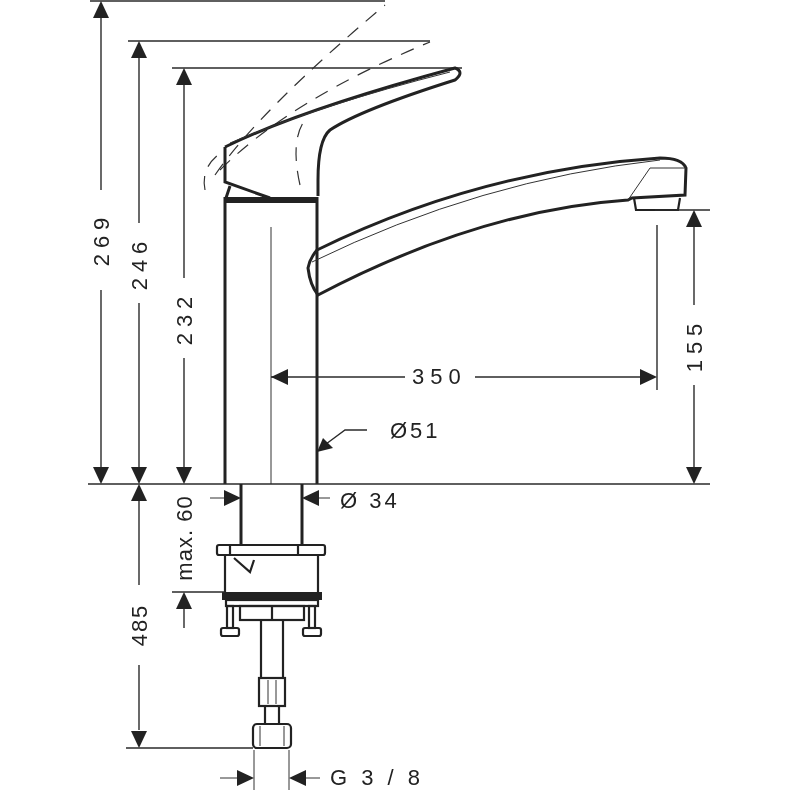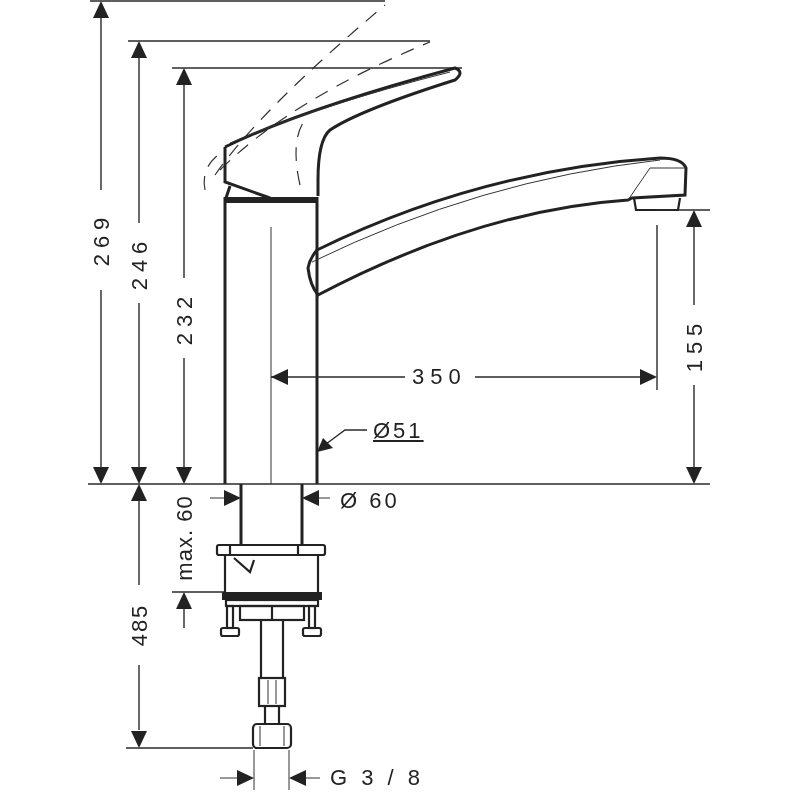--- a/index.html
+++ b/index.html
@@ -157,17 +157,17 @@
     <line class="thin" x1="306" y1="778" x2="320" y2="778"></line>
     <polygon class="arrow" points="306,770 306,786 289,778"></polygon>
   </g>
 </svg>
 
 <div class="lbl rot" style="left:62px; top:228px; width:80px; text-align:center;">269</div>
 <div class="lbl rot" style="left:100px; top:252px; width:80px; text-align:center;">246</div>
 <div class="lbl rot" style="left:145px; top:307px; width:80px; text-align:center;">232</div>
 <div class="lbl" style="left:412px; top:366px;">350</div>
 <div class="lbl rot" style="left:655px; top:334px; width:80px; text-align:center;">155</div>
-<div class="lbl" style="left:373px; top:420px; letter-spacing:3px;text-decoration:underline;">Ø51</div>
-<div class="lbl" style="left:340px; top:490px; letter-spacing:3px;">Ø 60</div>
+<div class="lbl" style="left:390px; top:420px; letter-spacing:3px;">Ø51</div>
+<div class="lbl" style="left:340px; top:490px; letter-spacing:3px;">Ø 34</div>
 <div class="lbl rot" style="left:135px; top:527px; width:100px; text-align:center; letter-spacing:1px;">max. 60</div>
 <div class="lbl rot" style="left:100px; top:614px; width:80px; text-align:center; letter-spacing:2px;">485</div>
 <div class="lbl" style="left:330px; top:767px; letter-spacing:4px;">G 3 / 8</div>
 
 </body></html>

